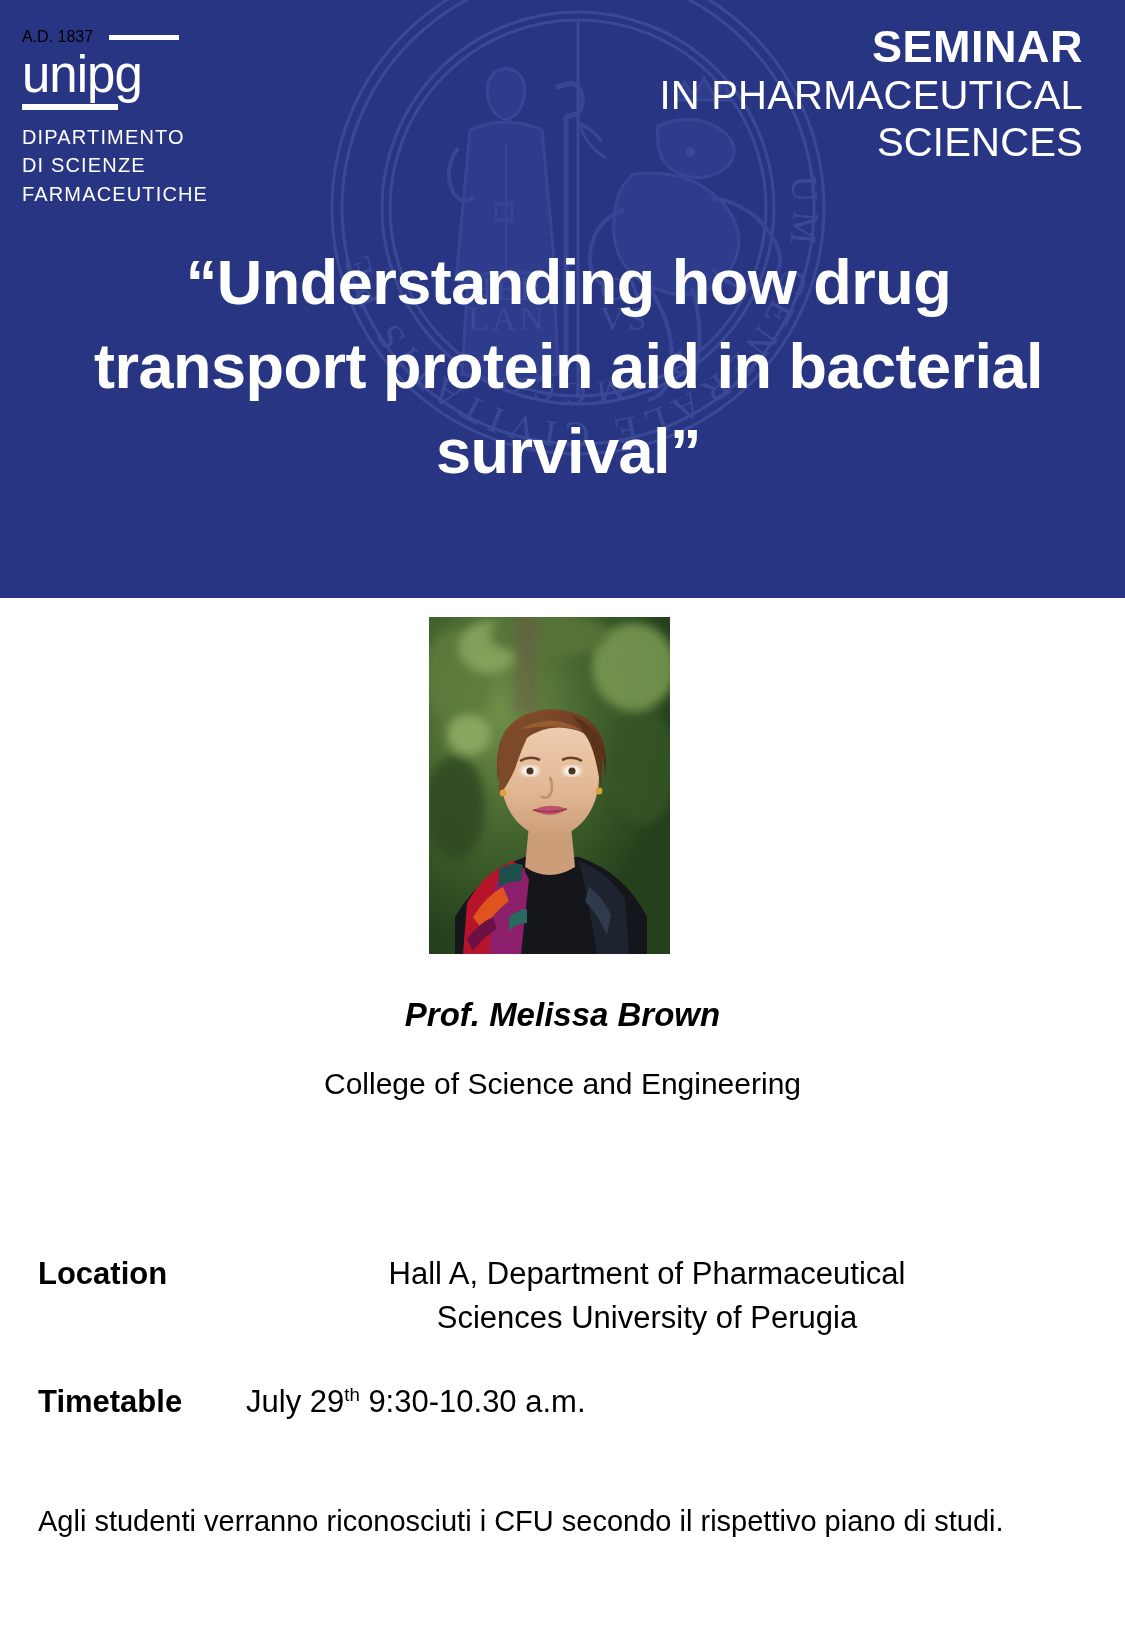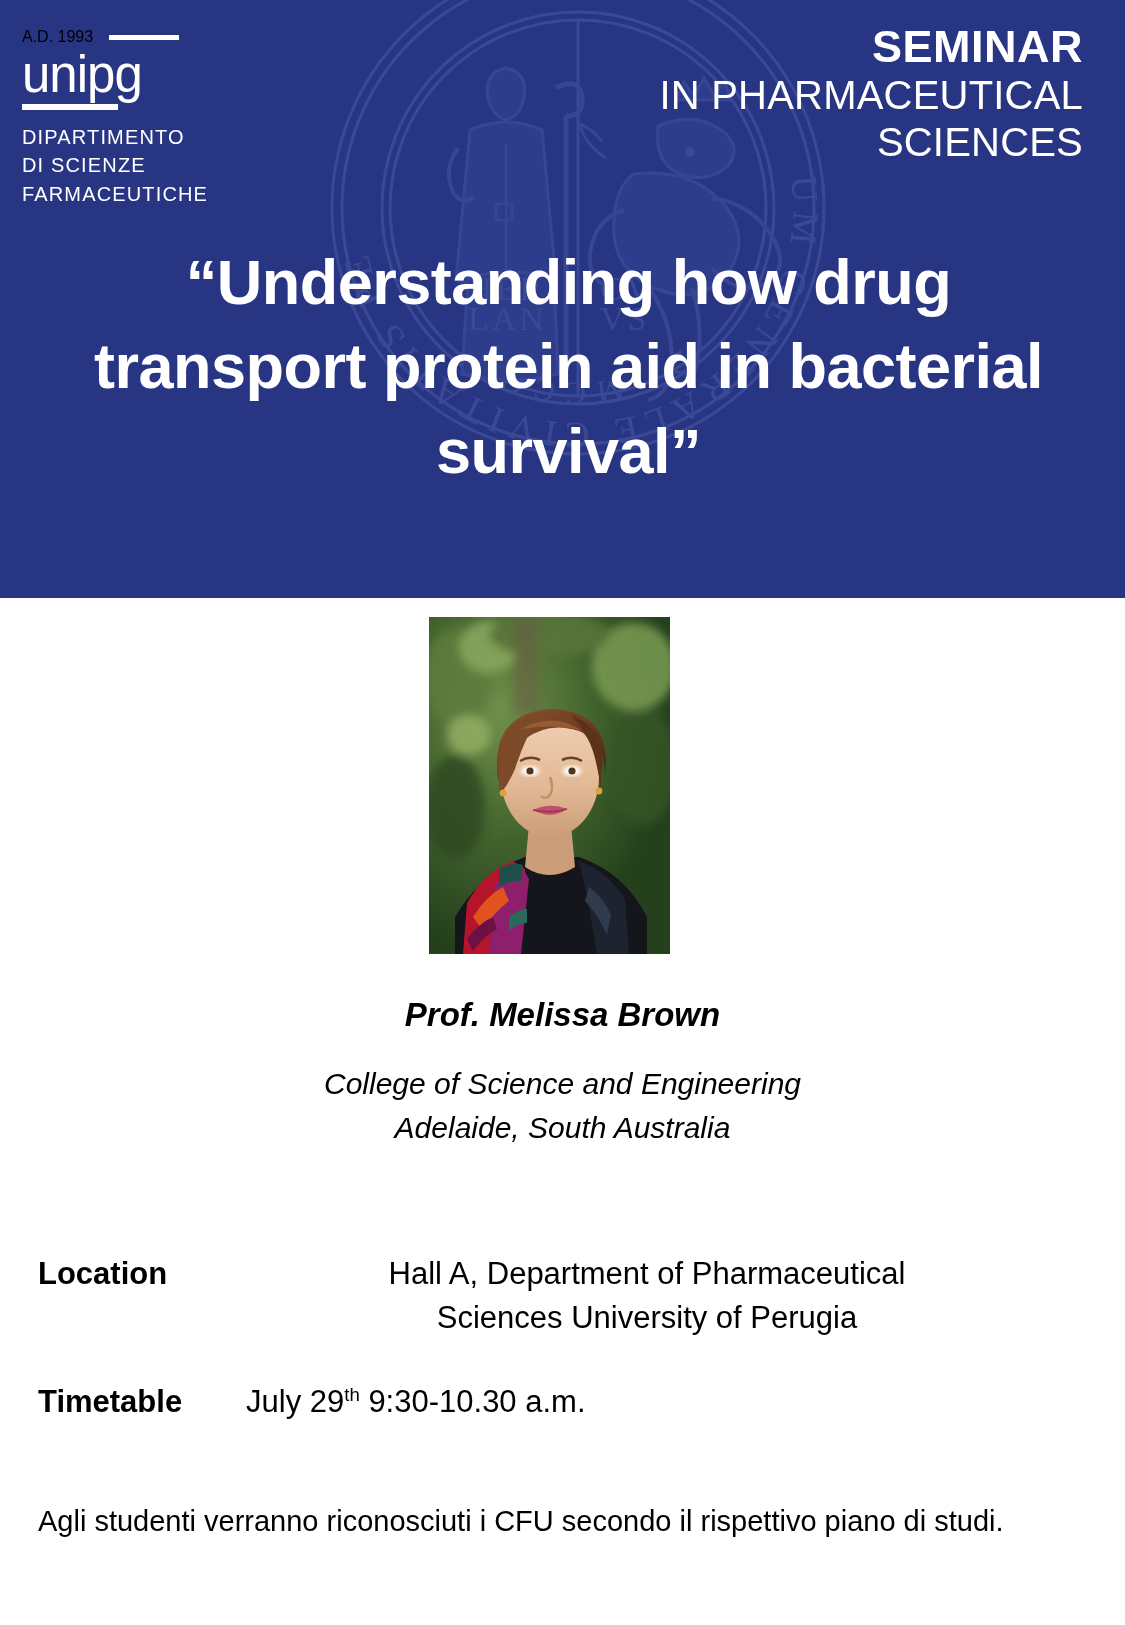--- a/index.html
+++ b/index.html
@@ -134,21 +134,21 @@
     position: absolute;
     left: 0; right: 0;
     top: 1062px;
     text-align: center;
     color: #000000;
   }
   .affil-line {
     font-size: 30px;
     line-height: 1.47;
   }
-  .affil-line.italic { font-style: italic; }
+  .affil-line.italic { }
 
   
   .details {
     position: absolute;
     left: 38px;
     top: 1252px;
     width: 1010px;
   }
   .det-row {
     display: flex;
@@ -233,21 +233,21 @@
       <path d="M306,262 q-30,10 -34,44 q-2,28 22,34" fill="none" stroke-width="4"></path>
       <path d="M330,338 q30,44 22,88 q-4,22 -22,26" fill="none" stroke-width="4"></path>
       <path d="M374,340 q14,46 2,86" fill="none" stroke-width="4"></path>
       <path d="M288,210 q-22,-14 -26,-34 q14,6 22,18" fill="none" stroke-width="3"></path>
       <circle cx="372" cy="204" r="5" fill="#6577c4" stroke="none"></circle>
     </g>
   </svg>
 
   <div class="logo">
     <div class="logo-ad-row">
-      <span>A.D. 1993</span>
+      <span>A.D. 1837</span>
       <span class="logo-ad-rule"></span>
     </div>
     <div class="logo-word">unipg</div>
     <div class="logo-underline"></div>
     <div class="logo-dept">DIPARTIMENTO</div>
     <div class="logo-dept">DI SCIENZE FARMACEUTICHE</div>
   </div>
 
   <div class="seminar-head">
     <div class="seminar-word">SEMINAR</div>
@@ -334,21 +334,20 @@
 
     <circle cx="74" cy="176" r="3.4" fill="#d9a23c"></circle>
     <circle cx="170" cy="174" r="3.4" fill="#d9a23c"></circle>
   </svg>
 </div>
 
 <div class="speaker-name">Prof. Melissa Brown</div>
 
 <div class="affil">
   <div class="affil-line italic">College of Science and Engineering</div>
-  <div class="affil-line italic">Adelaide, South Australia</div>
 </div>
 
 <div class="details">
 
   <div class="det-row">
     <div class="det-label">Location</div>
     <div class="det-value center">
       <div>Hall A, Department of Pharmaceutical</div>
       <div>Sciences University of Perugia</div>
     </div>

